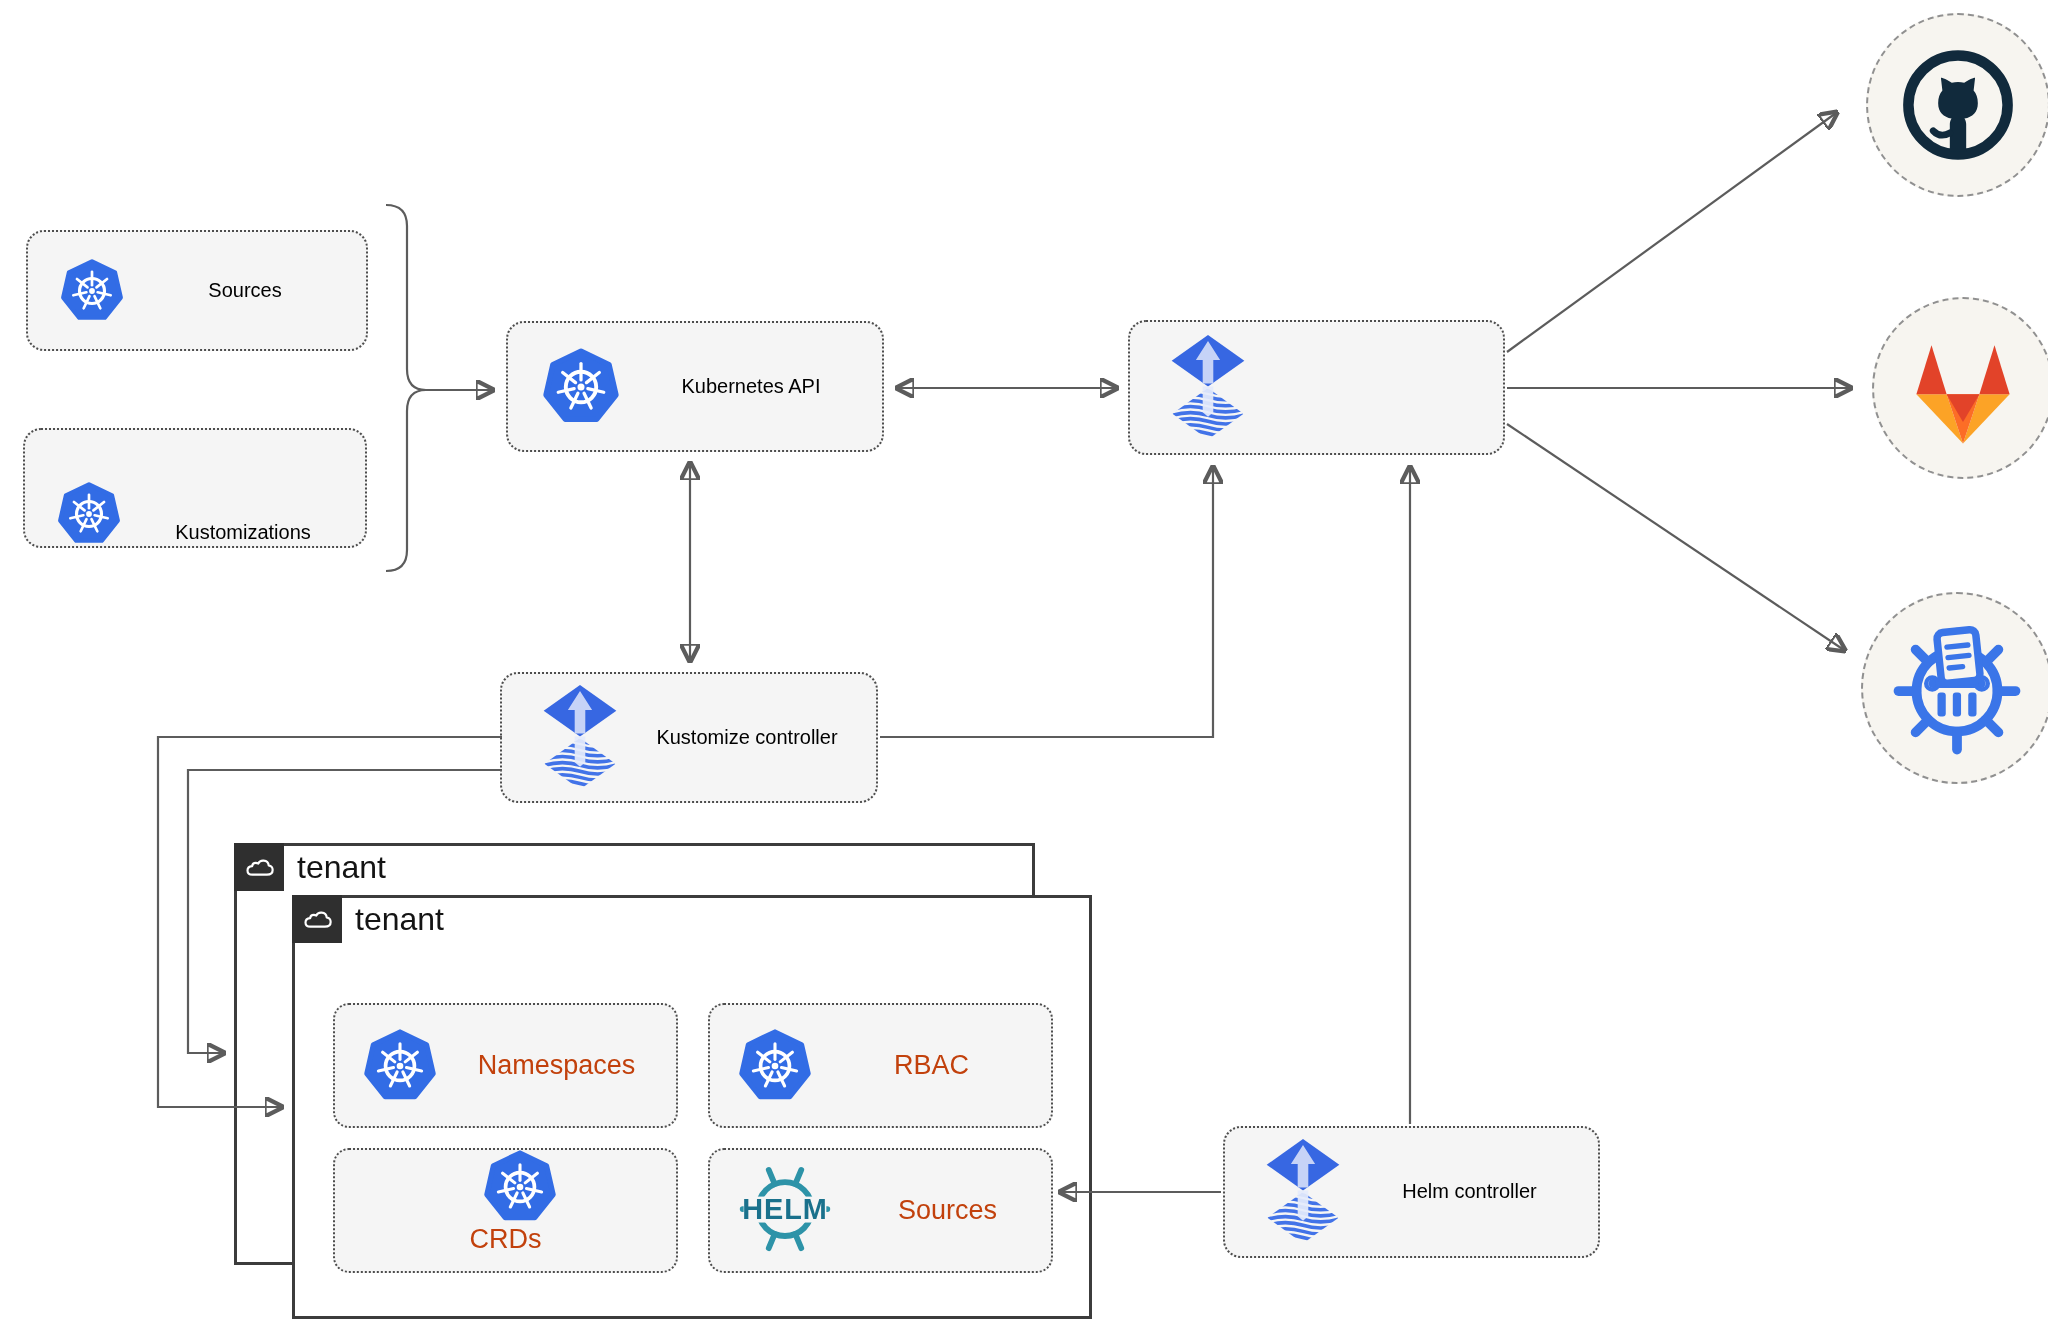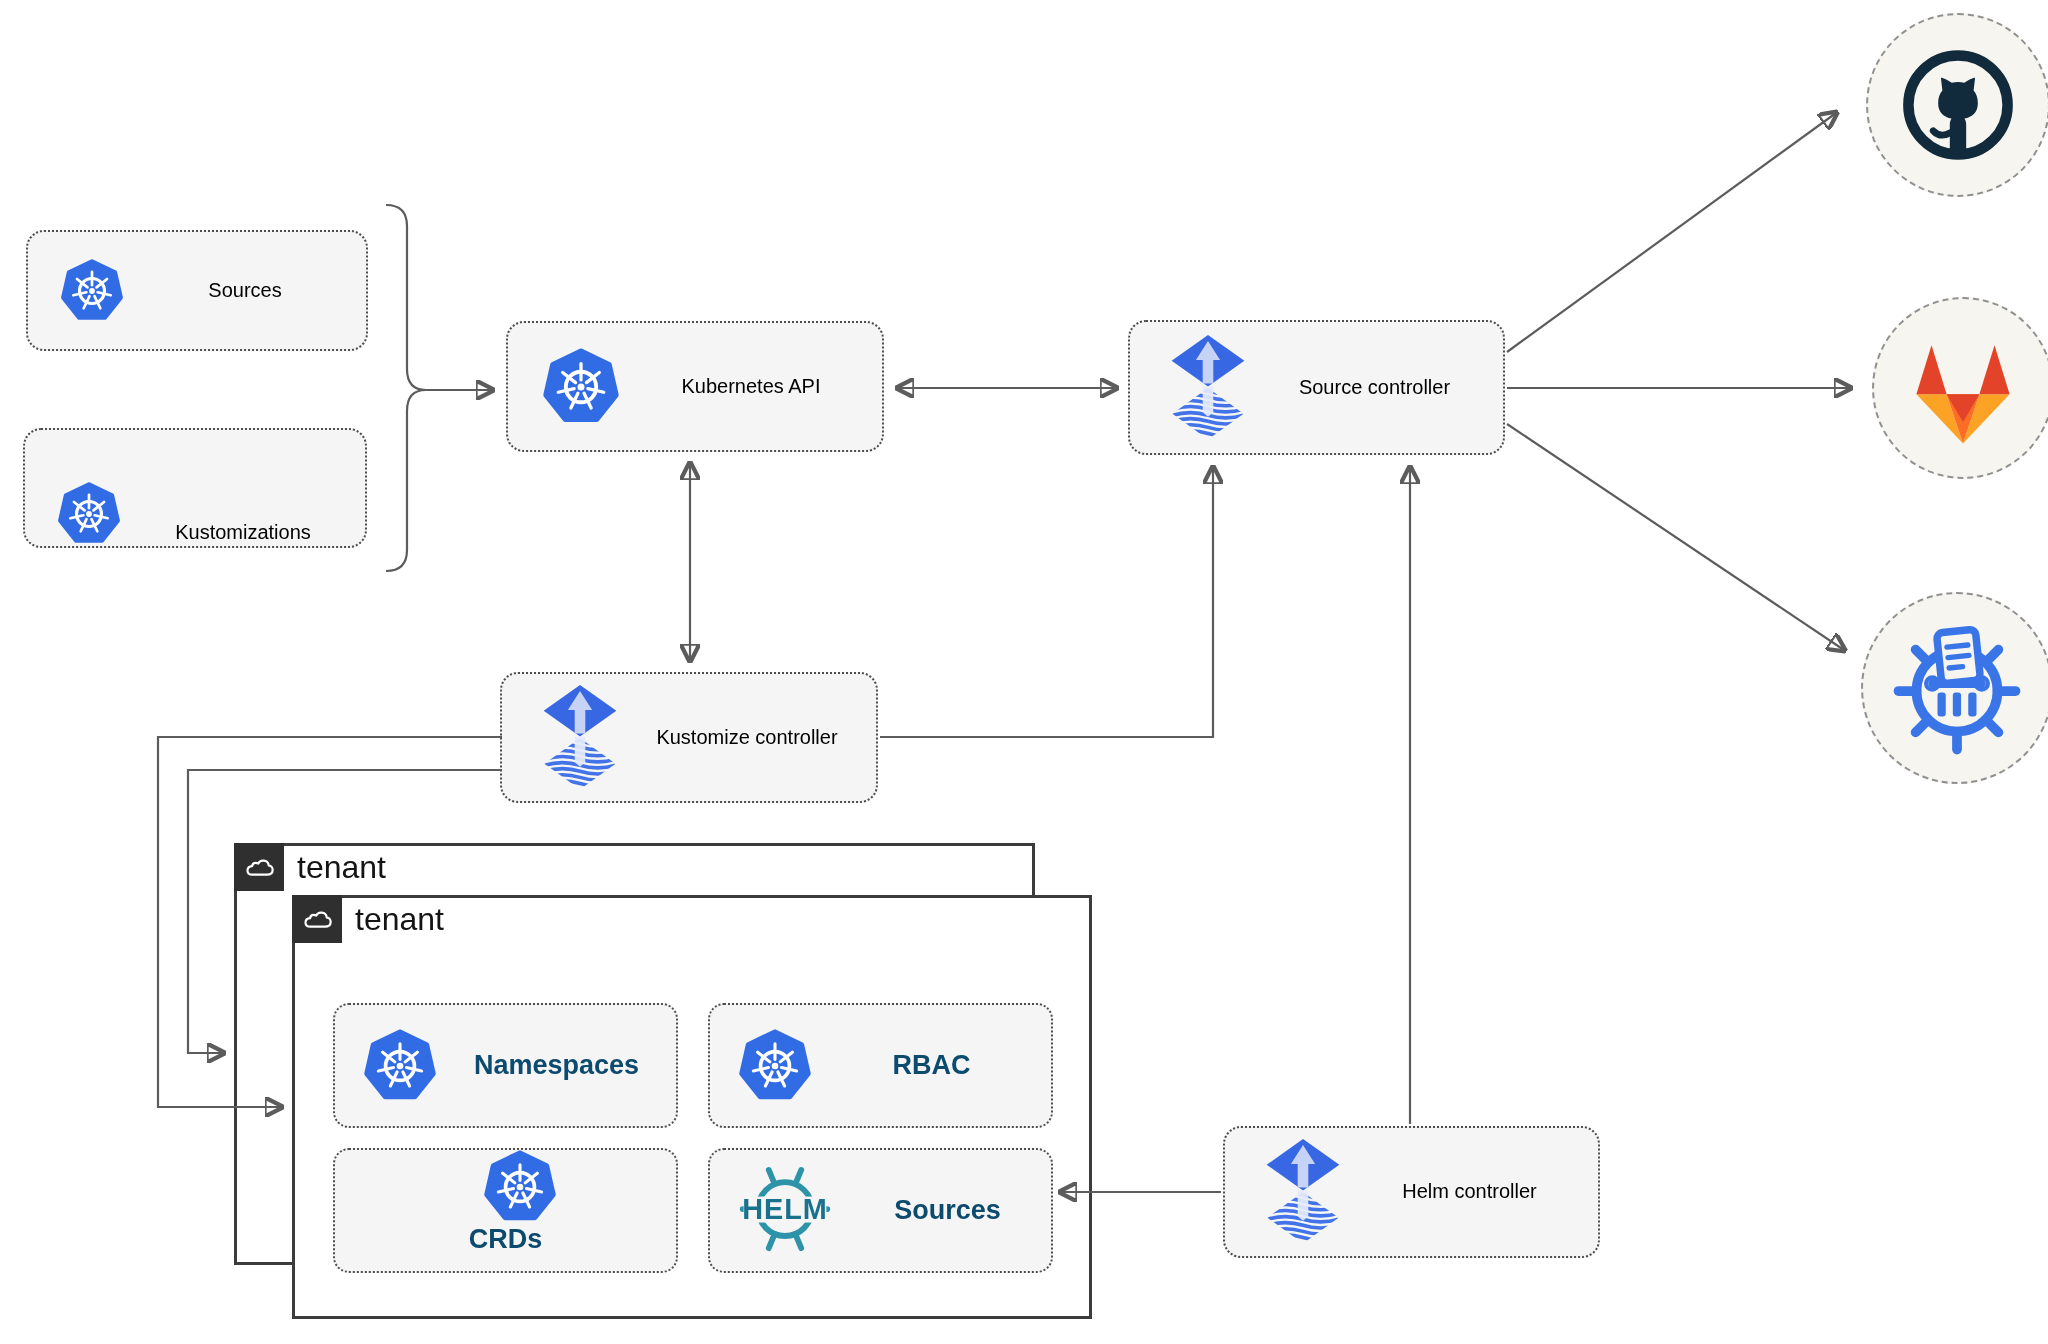--- a/index.html
+++ b/index.html
@@ -33,21 +33,21 @@
   .tenant{position:absolute;background:#ffffff;border:3px solid #3c3c3c;box-sizing:border-box;}
   #tenant-outer{left:234px;top:843px;width:801px;height:422px;z-index:1;}
   #tenant-inner{left:292px;top:895px;width:800px;height:424px;z-index:2;}
   .tenant-tab{position:absolute;top:-3px;left:-3px;width:50px;height:48px;
               background:var(--tenant-tab);display:flex;align-items:center;justify-content:center;}
   .tenant-label{position:absolute;top:-3px;left:60px;height:48px;display:flex;
                 align-items:center;font-size:32px;color:#141414;}
 
   .item{position:absolute;background:var(--node-fill);border:2px dotted #4d4d4d;
         border-radius:16px;display:flex;align-items:center;box-sizing:border-box;}
-  .item .label{flex:1;text-align:center;font-size:27px;color:#0c4a6e;font-weight:bold;}
+  .item .label{flex:1;text-align:center;font-size:27px;color:#c2410c;}
   #item-namespaces{left:38px;top:105px;width:345px;height:125px;}
   #item-rbac{left:413px;top:105px;width:345px;height:125px;}
   #item-crds{left:38px;top:250px;width:345px;height:125px;flex-direction:column;}
   #item-releases{left:413px;top:250px;width:345px;height:125px;}
   .helm-logo{width:118px;height:100px;margin-left:16px;flex:0 0 auto;}
 
   .remote{position:absolute;border:2px dashed #909090;border-radius:50%;
           background:var(--circle-fill);display:flex;align-items:center;
           justify-content:center;box-sizing:border-box;z-index:3;}
   #remote-github{left:1866px;top:13px;width:184px;height:184px;}
@@ -125,21 +125,20 @@
     <svg class="k8s-icon-md">
         <use href="#sym-k8s"></use>
       </svg>
     <div class="label">Kubernetes API</div>
   </div>
 
   <div class="node" id="node-source-controller">
     <svg class="flux-icon">
         <use href="#sym-flux"></use>
       </svg>
-    <div class="label narrow">Source controller</div>
   </div>
 
   <div class="node" id="node-kustomize-controller">
     <svg class="flux-icon">
         <use href="#sym-flux"></use>
       </svg>
     <div class="label narrow">Kustomize controller</div>
   </div>
 
   <div class="node" id="node-helm-controller">

